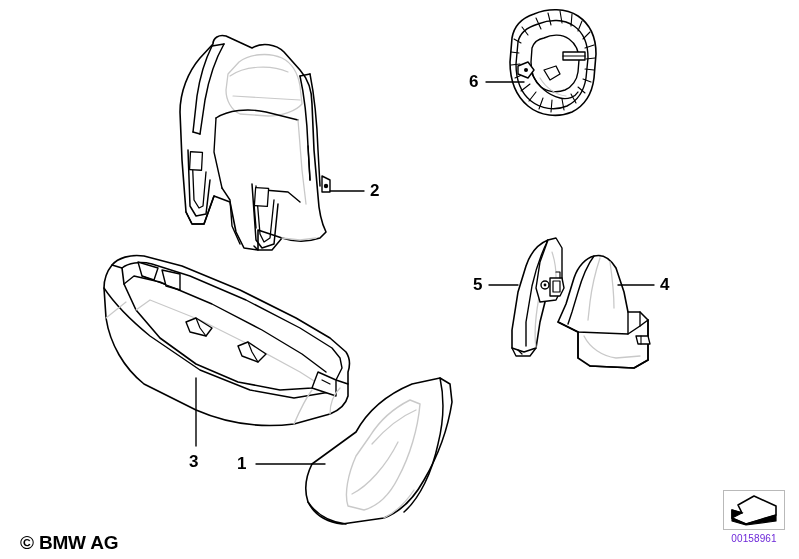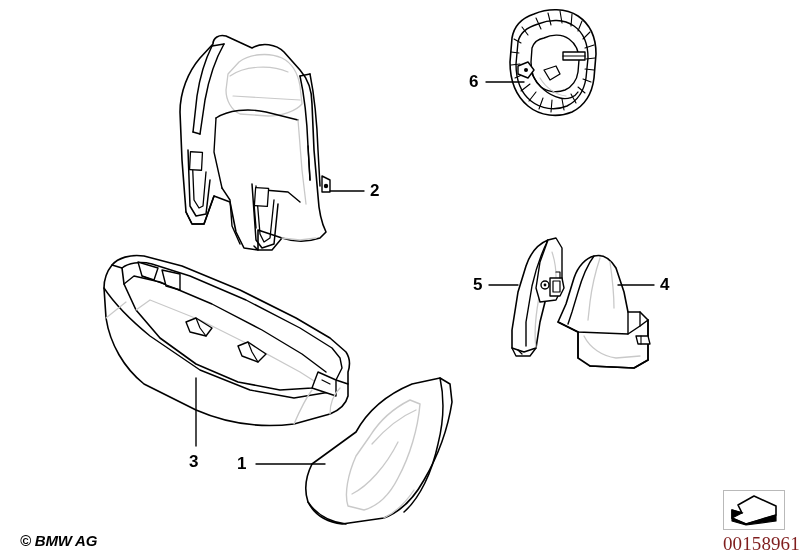--- a/index.html
+++ b/index.html
@@ -38,48 +38,47 @@
     color: #000000;
     line-height: 1;
     letter-spacing: 0px;
     user-select: none;
   }
   #copyright-notice {
     position: absolute;
     left: 20px;
     top: 532px;
     font-family: "Liberation Sans", sans-serif;
-    font-size: 15px;
+    font-size: 19px;
     font-weight: bold;
     color: #000000;
     letter-spacing: -0.2px;
     white-space: nowrap;
-    font-style: italic;
   }
   #part-number-box {
     position: absolute;
     left: 723px;
     top: 490px;
     width: 62px;
     height: 40px;
     border: 1px solid #b9b9b9;
     box-sizing: border-box;
     background: #ffffff;
   }
   #part-number-box svg { display: block; }
   #part-number-text {
     position: absolute;
     left: 723px;
     top: 533px;
     width: 62px;
     text-align: center;
-    font-family: Liberation Serif, serif;
-    font-size: 19px;
+    font-family: Liberation Sans, sans-serif;
+    font-size: 10px;
     font-weight: normal;
-    color: #7f1d1d;
+    color: #6d28d9;
     letter-spacing: 0.1px;
   }
 </style>
 </head>
 <body>
 
 <div id="diagram-root">
 
   <svg class="illustration" viewBox="0 0 799 559">
     <g fill="none" stroke="#000000" stroke-width="1.6" stroke-linejoin="round" stroke-linecap="round">

